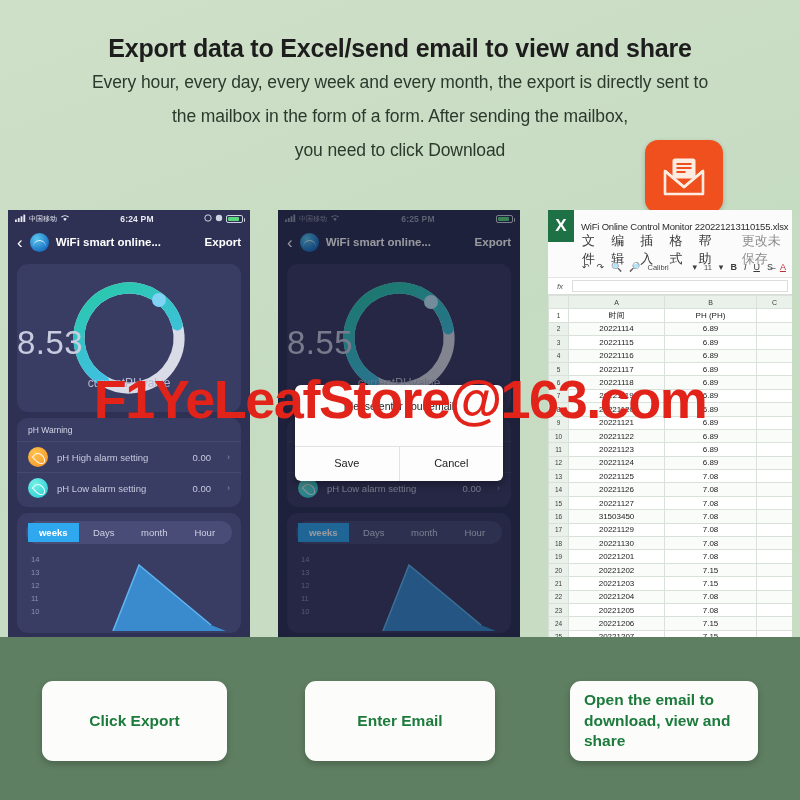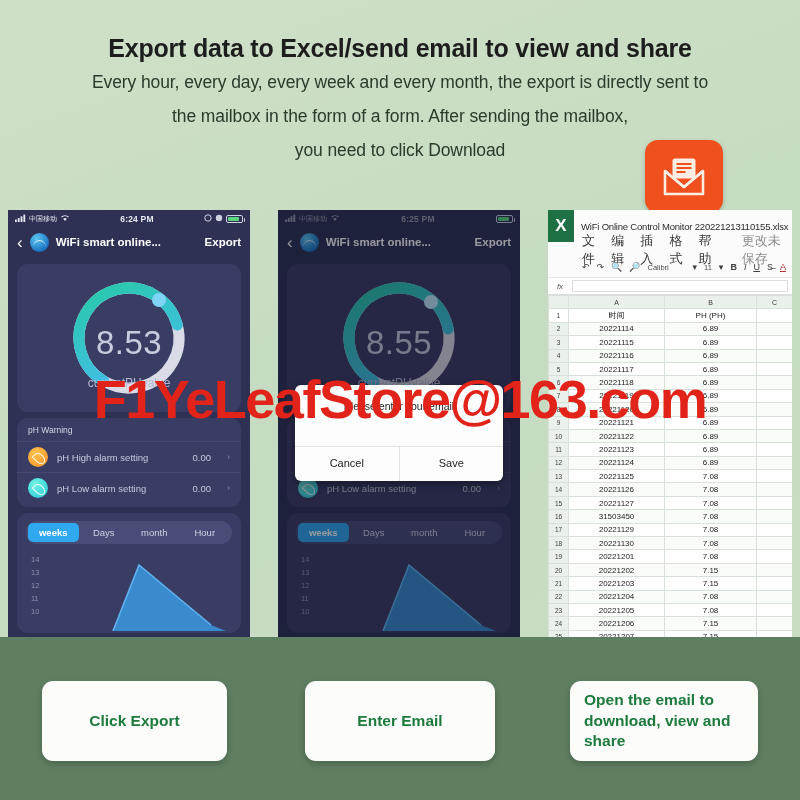--- a/index.html
+++ b/index.html
@@ -75,21 +75,21 @@
     border-radius: 50% 50% 0 0 / 100% 100% 0 0;
   }
   .nav-title { font-size: 11.5px; font-weight: bold; flex: 1; }
   .nav-export { font-size: 11.5px; font-weight: bold; }
   .card {
     margin: 7px 9px 0 9px; background: #393c63; border-radius: 11px;
   }
   .gauge-card { height: 148px; position: relative; }
   .gauge { position: absolute; left: 50%; top: 12px; transform: translateX(-50%); }
   .gauge-val {
-    position: absolute; left: 0; width: 100%; top: 60px; text-align: center;
+    position: absolute; left: 0; width: 100%; top: 60px; text-align: left;
     font-size: 33px; color: #c9ccde; font-weight: normal; letter-spacing: .5px;
   }
   .gauge-lab {
     position: absolute; left: 0; width: 100%; top: 112px; text-align: center;
     font-size: 12px; color: #b7bbd2;
   }
   .warn-card { margin-top: 6px; padding: 7px 0 4px 0; }
   .warn-title { font-size: 8.5px; color: #d4d7e6; padding: 0 11px 6px 11px; }
   .warn-row {
     display: flex; align-items: center; gap: 9px; padding: 5px 11px;
@@ -105,21 +105,21 @@
   }
   .warn-lab { flex: 1; font-size: 9.5px; color: #c6cade; }
   .warn-val { font-size: 9.5px; color: #c6cade; margin-right: 7px; }
   .warn-chev { font-size: 9px; color: #8a8fab; }
   .chart-card { margin-top: 6px; height: 120px; padding: 8px 9px 0 9px; position: relative; overflow: hidden; }
   .segbar {
     display: flex; background: #484c76; border-radius: 13px; height: 23px;
     align-items: center; padding: 2px; gap: 0;
   }
   .seg { flex: 1; text-align: center; font-size: 9.5px; color: #ced2e4; line-height: 19px; }
-  .seg.on { background: #2fa8f0; color: #fff; border-radius: 5px; font-weight: bold; }
+  .seg.on { background: #2fa8f0; color: #fff; border-radius: 0; font-weight: bold; }
   .yaxis { position: absolute; left: 14px; top: 40px; }
   .yaxis div { font-size: 7.5px; color: #8e93b0; line-height: 13px; }
   .spark { position: absolute; left: 44px; top: 38px; }
   
   .dim { position: absolute; inset: 0; background: rgba(10,12,26,.42); }
   .dialog {
     position: absolute; left: 17px; top: 175px; width: 208px;
     background: #fdfdfd; border-radius: 6px; overflow: hidden;
     box-shadow: 0 3px 10px rgba(0,0,0,.35);
   }
@@ -409,22 +409,22 @@
         <svg class="spark" width="170" height="80" viewBox="0 0 170 80">
           <path d="M52 80 L78 14 L150 74 L165 80 Z" fill="#3a92d6" opacity="0.92"></path>
           <path d="M52 80 L78 14 L150 74" fill="none" stroke="#5fb3ef" stroke-width="1.6"></path>
         </svg>
       </div>
 
       <div class="dim"></div>
       <div class="dialog">
         <div class="dlg-msg">Please enter your email</div>
         <div class="dlg-btns">
+          <div class="dlg-btn">Save</div>
           <div class="dlg-btn">Cancel</div>
-          <div class="dlg-btn">Save</div>
         </div>
       </div>
     </div>
 
     <div class="arrow a1">
       <svg width="22" height="26" viewBox="0 0 22 26">
           <path d="M0 8 L11 8 L11 2 L22 13 L11 24 L11 18 L0 18 Z" fill="#f05a22"></path>
         </svg>
     </div>
     <div class="arrow a2">

